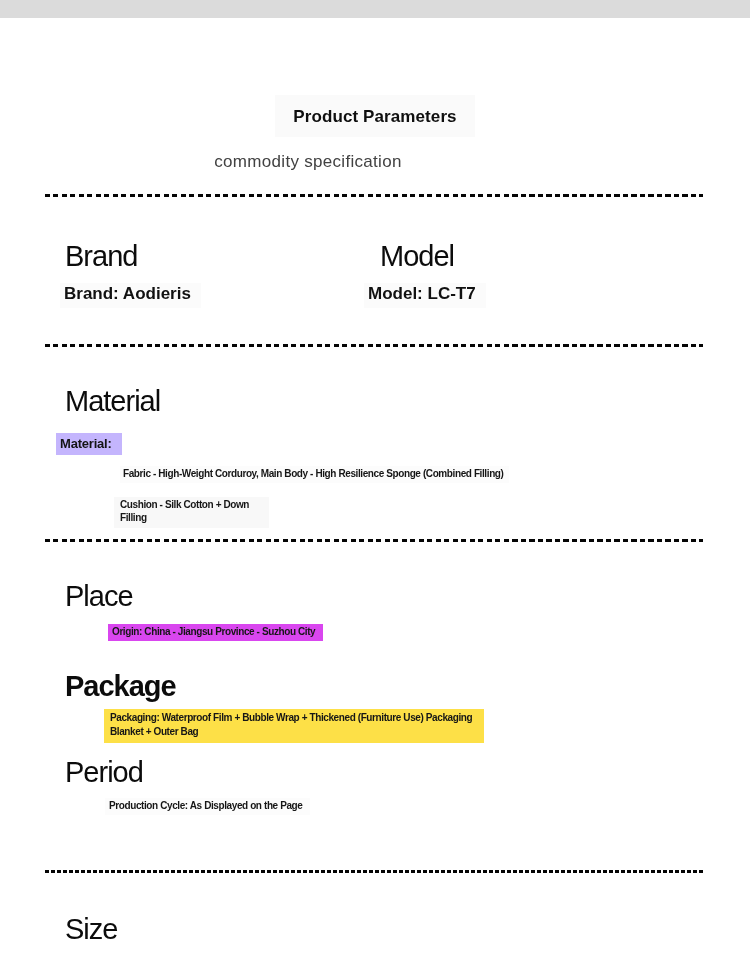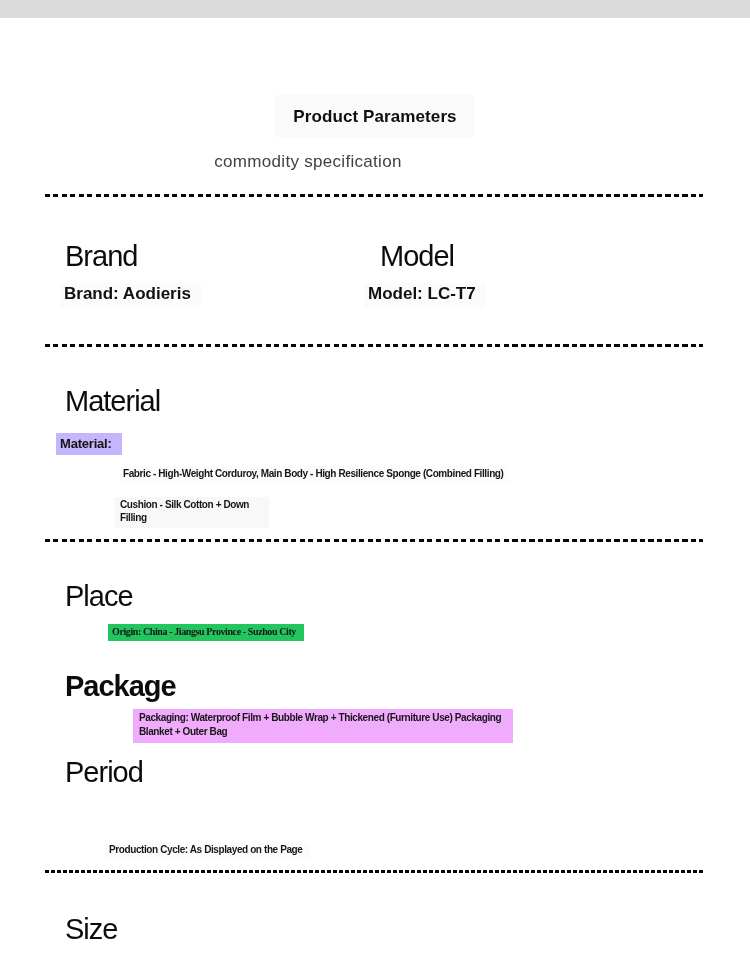--- a/index.html
+++ b/index.html
@@ -62,23 +62,23 @@
   .detail{
     font-size:10px;font-weight:700;line-height:1.15;color:#161616;
     letter-spacing:-0.4px;white-space:pre;
   }
   .material-label{
     left:56px;top:433px;font-size:13px;font-weight:700;color:#141414;
     letter-spacing:-0.2px;background:#c4b5fd;padding:3px 10px 4px 4px;white-space:nowrap;
   }
   .v-fabric{left:120px;top:466px;background:#fcfcfc;padding:2px 6px 3px 3px;}
   .v-cushion{left:114px;top:497px;background:#f8f8f8;padding:2px 20px 4px 6px;line-height:12.5px;}
-  .v-origin{left:108px;top:624px;background:#22c55e;padding:2px 8px 3px 4px;font-family:Liberation Serif, serif;}
-  .v-packaging{left:104px;top:709px;background:#f0abfc;padding:2px 12px 4px 6px;line-height:14px;margin-left:29px;}
-  .v-production{left:105px;top:798px;background:#fcfcfc;padding:2px 8px 3px 4px;margin-top:44px;}
+  .v-origin{left:108px;top:624px;background:#d946ef;padding:2px 8px 3px 4px;}
+  .v-packaging{left:104px;top:709px;background:#fde047;padding:2px 12px 4px 6px;line-height:14px;}
+  .v-production{left:105px;top:798px;background:#fcfcfc;padding:2px 8px 3px 4px;}
 </style>
 </head>
 <body>
 
 <div class="page">
 
   <div class="abs top-bar"></div>
 
   <div class="abs title-wrap">
     <span class="title-chip">Product Parameters</span>

